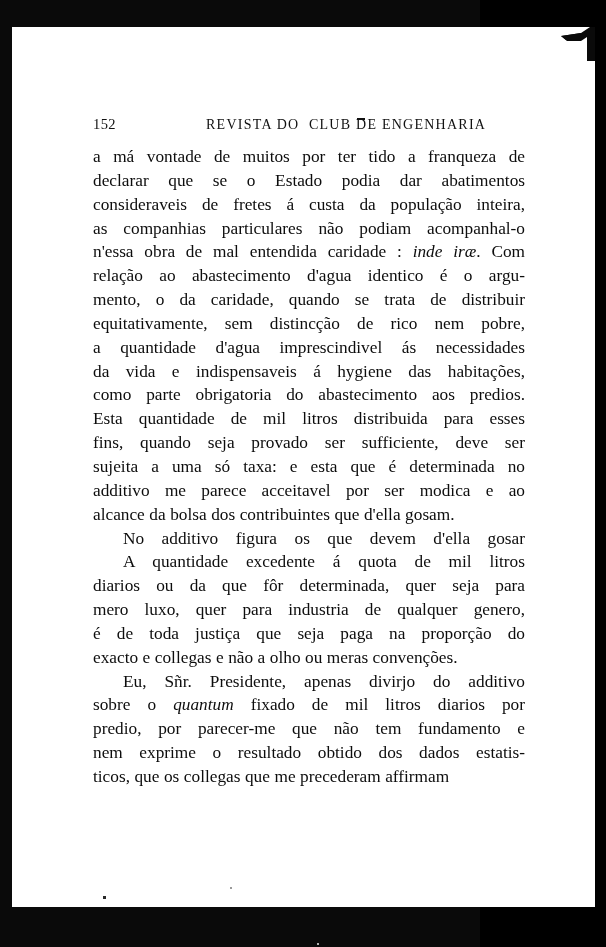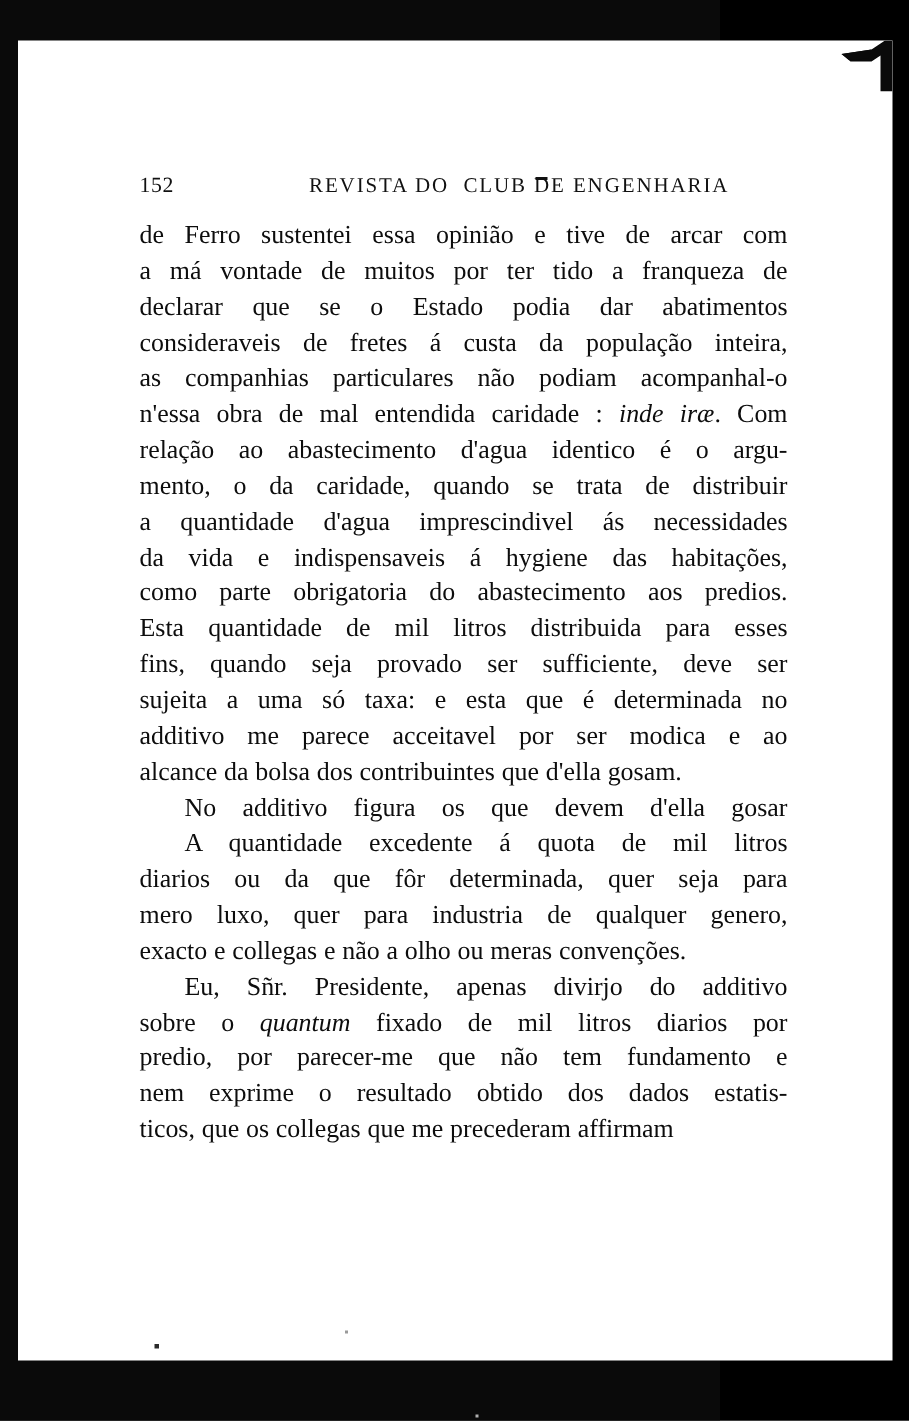--- a/index.html
+++ b/index.html
@@ -133,46 +133,47 @@
 
     <div class="running-head">
       <span class="folio">152</span>
       <span class="journal-title">REVISTA DO  CLUB DE ENGENHARIA</span>
       <span class="head-speck"></span>
     </div>
 
     <div class="textblock">
 
       <p class="para">
-        <span class="line">de Ferro sustentei essa opinião e tive de arcar com</span>
         <span class="line">a má vontade de muitos por ter tido a franqueza de</span>
         <span class="line">declarar que se o Estado podia dar abatimentos</span>
         <span class="line">consideraveis de fretes á custa da população inteira,</span>
         <span class="line">as companhias particulares não podiam acompanhal-o</span>
         <span class="line"><span>n'essa obra de mal entendida caridade : </span><em>inde iræ</em><span>. Com</span></span>
         <span class="line">relação ao abastecimento d'agua identico é o argu-</span>
         <span class="line">mento, o da caridade, quando se trata de distribuir</span>
+        <span class="line">equitativamente, sem distincção de rico nem pobre,</span>
         <span class="line">a quantidade d'agua imprescindivel ás necessidades</span>
         <span class="line">da vida e indispensaveis á hygiene das habitações,</span>
         <span class="line">como parte obrigatoria do abastecimento aos predios.</span>
         <span class="line">Esta quantidade de mil litros distribuida para esses</span>
         <span class="line">fins, quando seja provado ser sufficiente, deve ser</span>
         <span class="line">sujeita a uma só taxa: e esta que é determinada no</span>
         <span class="line">additivo me parece acceitavel por ser modica e ao</span>
         <span class="line last">alcance da bolsa dos contribuintes que d'ella gosam.</span>
       </p>
 
       <p class="para">
         <span class="line indent">No additivo figura os que devem d'ella gosar</span>
       </p>
 
       <p class="para">
         <span class="line indent">A quantidade excedente á quota de mil litros</span>
         <span class="line">diarios ou da que fôr determinada, quer seja para</span>
         <span class="line">mero luxo, quer para industria de qualquer genero,</span>
+        <span class="line">é de toda justiça que seja paga na proporção do</span>
         <span class="line last">exacto e collegas e não a olho ou meras convenções.</span>
       </p>
 
       <p class="para">
         <span class="line indent">Eu, Sñr. Presidente, apenas divirjo do additivo</span>
         <span class="line"><span>sobre o </span><em>quantum</em><span> fixado de mil litros diarios por</span></span>
         <span class="line">predio, por parecer-me que não tem fundamento e</span>
         <span class="line">nem exprime o resultado obtido dos dados estatis-</span>
         <span class="line last">ticos, que os collegas que me precederam affirmam</span>
       </p>

